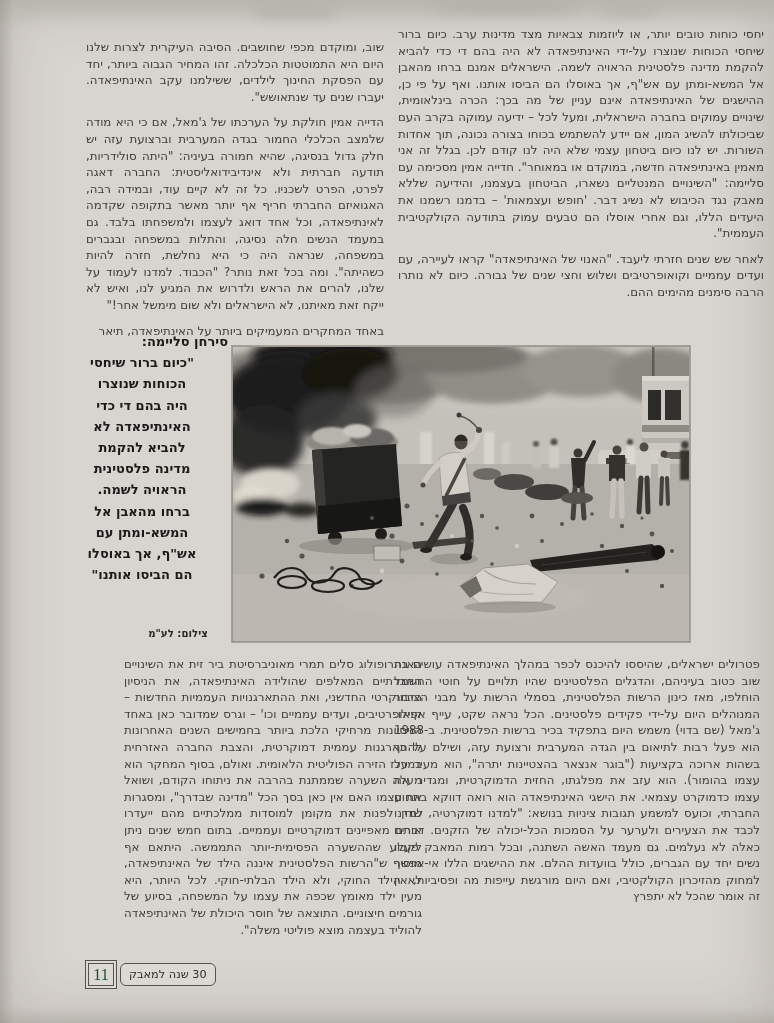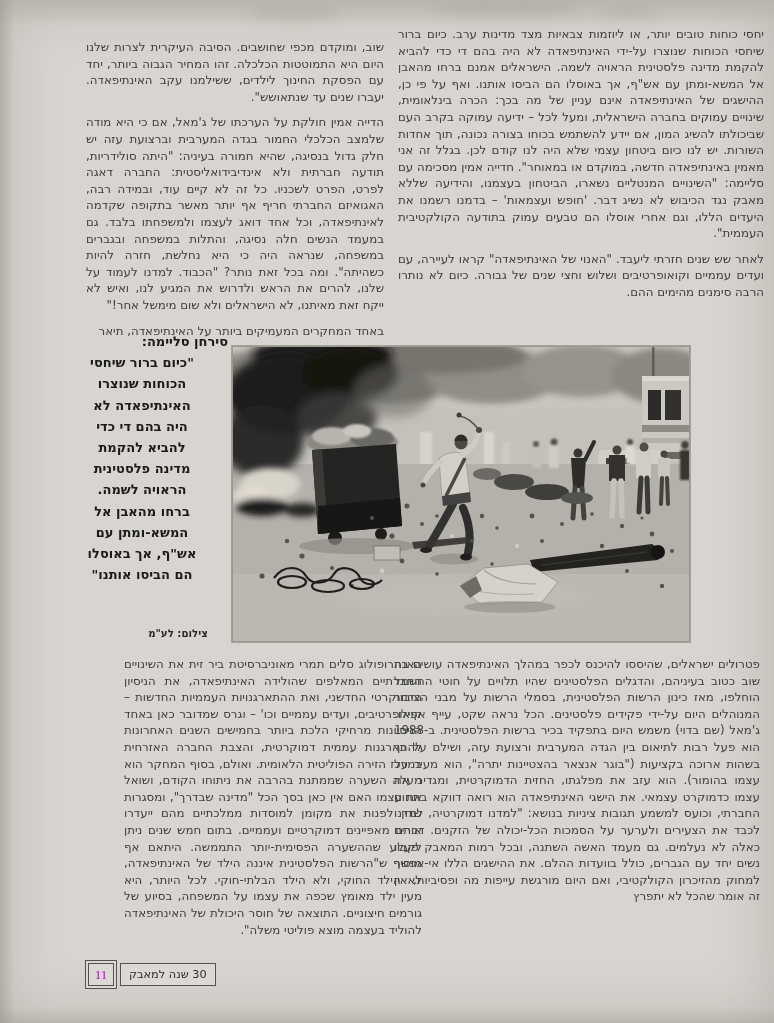--- a/index.html
+++ b/index.html
@@ -47,23 +47,23 @@
   .photo svg{display:block;}
 
   .caption{position:absolute;left:142px;top:628px;width:72px;
     font-size:10.2px;font-weight:bold;color:#2c2b29;text-align:center;white-space:nowrap;}
 
   
   .pagenum-outer{position:absolute;left:85px;top:960px;width:32px;height:29px;
     border:1px solid #55534e;background:#dcd8d3;box-sizing:border-box;padding:2px;}
   .pagenum-inner{width:100%;height:100%;border:1px solid #55534e;box-sizing:border-box;
     display:flex;align-items:center;justify-content:center;
-    font-family:"Liberation Serif","DejaVu Serif",serif;font-size:13px;color:#a21caf;direction:ltr;}
+    font-family:"Liberation Serif","DejaVu Serif",serif;font-size:16px;color:#14532d;direction:ltr;}
   .series-box{position:absolute;left:120px;top:963px;height:23px;box-sizing:border-box;
-    border:1px solid #55534e;border-radius:0;background:#dcd8d3;
+    border:1px solid #55534e;border-radius:6px;background:#dcd8d3;
     display:flex;align-items:center;padding:0 8px;font-size:11.3px;color:#2e2d2a;white-space:nowrap;}
 </style>
 </head>
 <body>
 
 <div class="page">
 
   <div class="scan-top"></div>
   <div class="scan-left"></div>
   <div class="scan-bottom"></div>
@@ -80,22 +80,22 @@
       <p>שוב, ומוקדם מכפי שחושבים. הסיבה העיקרית לצרות שלנו היום היא התמוטטות הכלכלה. זהו המחיר הגבוה ביותר, יחד עם הפסקת החינוך לילדים, ששילמנו עקב האינתיפאדה. יעברו שנים עד שנתאושש".</p>
       <p>הדייה אמין חולקת על הערכתו של ג'מאל, אם כי היא מודה שלמצב הכלכלי החמור בגדה המערבית וברצועת עזה יש חלק גדול בנסיגה, שהיא חמורה בעיניה: "היתה סולידריות, תודעה חברתית ולא אינדיבידואליסטית: החברה דאגה לפרט, הפרט לשכניו. כל זה לא קיים עוד, ובמידה רבה, האגואיזם החברתי חריף אף יותר מאשר בתקופה שקדמה לאינתיפאדה, וכל אחד דואג לעצמו ולמשפחתו בלבד. גם במעמד הנשים חלה נסיגה, והתלות במשפחה ובגברים במשפחה, שנראה היה כי היא נחלשת, חזרה להיות כשהיתה". ומה בכל זאת נותר? "הכבוד. למדנו לעמוד על שלנו, להרים את הראש ולדרוש את המגיע לנו, ואיש לא ייקח זאת מאיתנו, לא הישראלים ולא שום מימשל אחר!"</p>
       <p>באחד המחקרים המעמיקים ביותר על האינתיפאדה, תיאר</p>
     </section>
 
   <aside class="pullquote">
     <div class="pq-attribution">סירחן סליימה:</div>
     <div>
         <div class="pq-line">"כיום ברור שיחסי</div>
         <div class="pq-line">הכוחות שנוצרו</div>
+        <div class="pq-line">היה בהם די כדי</div>
         <div class="pq-line">האינתיפאדה לא</div>
-        <div class="pq-line">היה בהם די כדי</div>
         <div class="pq-line">להביא להקמת</div>
         <div class="pq-line">מדינה פלסטינית</div>
         <div class="pq-line">הראויה לשמה.</div>
         <div class="pq-line">ברחו מהאבן אל</div>
         <div class="pq-line">המשא-ומתן עם</div>
         <div class="pq-line">אש"ף, אך באוסלו</div>
         <div class="pq-line">הם הביסו אותנו"</div>
       </div>
   </aside>
 

